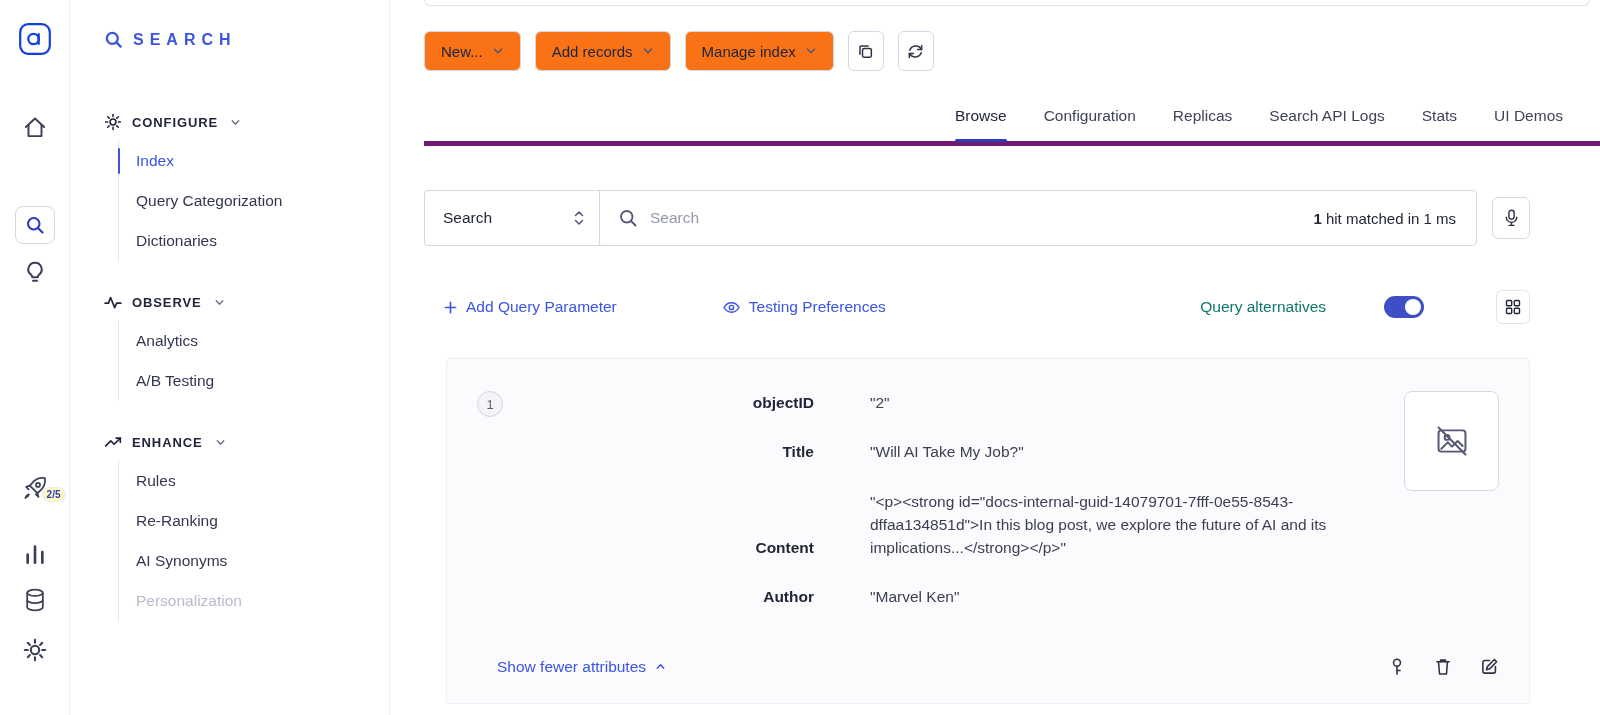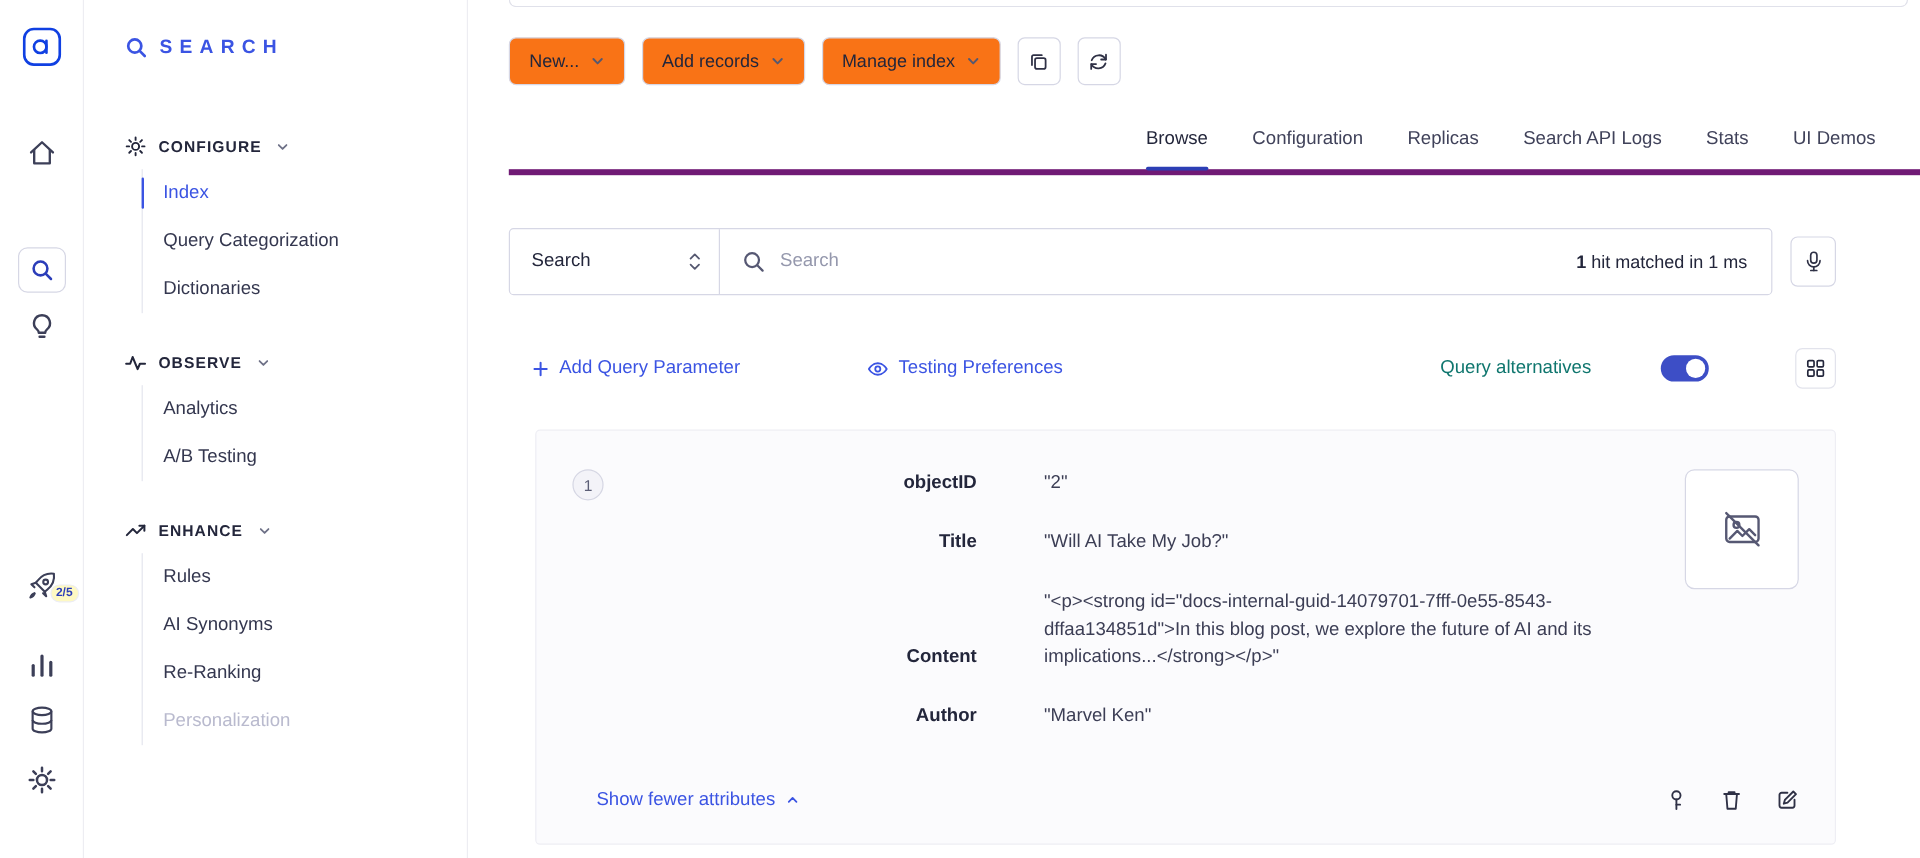--- a/index.html
+++ b/index.html
@@ -332,22 +332,22 @@
       </span>
       <span class="s-label">ENHANCE</span>
       <span class="s-chev">
         <svg width="11" height="11" viewBox="0 0 12 12" fill="none" stroke="currentColor" stroke-width="1.6" stroke-linecap="round" stroke-linejoin="round">
             <path d="M2.5 4.2L6 7.8l3.5-3.6"></path>
           </svg>
       </span>
     </div>
     <ul class="side-list">
       <li>Rules</li>
+      <li>Re-Ranking</li>
       <li>AI Synonyms</li>
-      <li>Re-Ranking</li>
       <li class="disabled">Personalization</li>
     </ul>
   </div>
 </nav>
 
 <main class="main">
 
   <div class="top-sliver"></div>
 
   <div class="toolbar">

